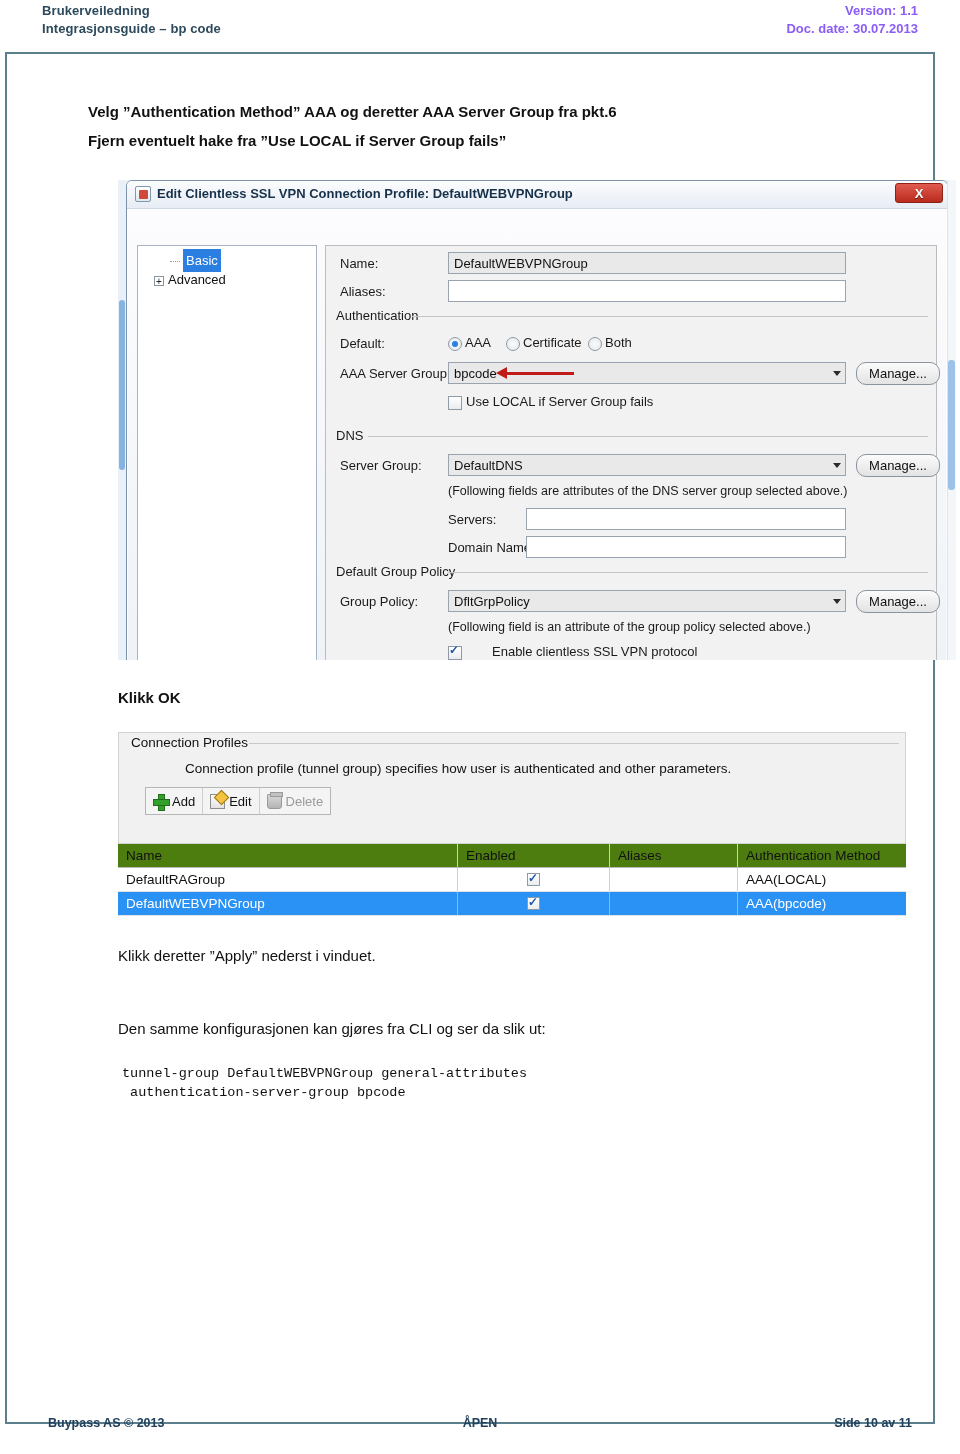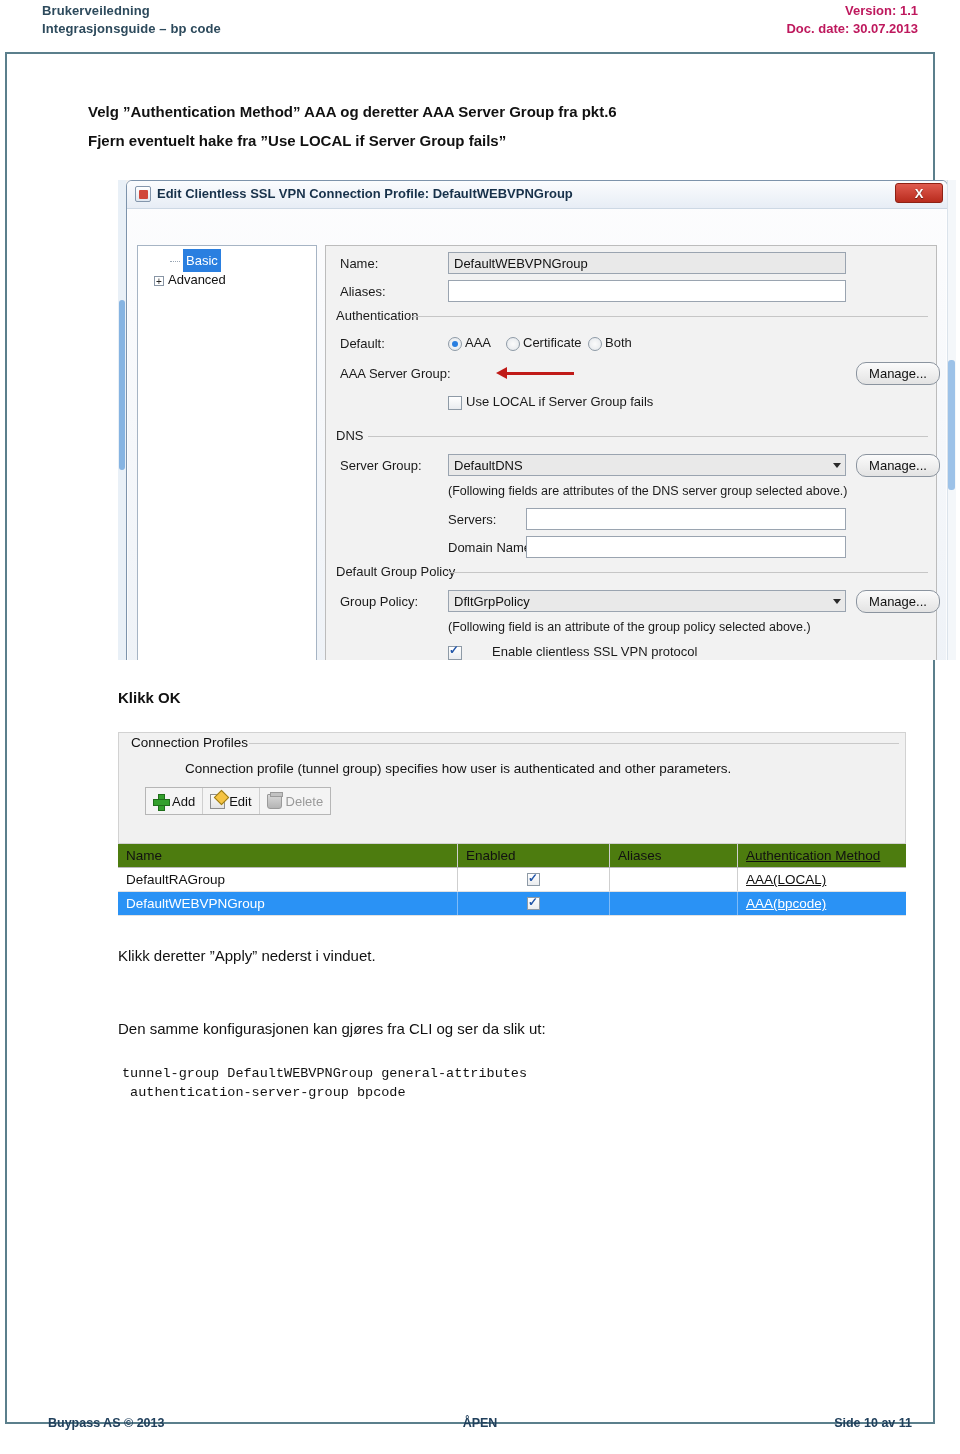--- a/index.html
+++ b/index.html
@@ -9,21 +9,21 @@
     background:#ffffff;
     font-family:"Liberation Sans", sans-serif;
     color:#000;
     position:relative;
     overflow:hidden;
   }
 
   
   .doc-header { position:absolute; top:0; left:0; width:960px; height:46px; }
   .doc-header .hl { position:absolute; left:42px; color:#2d4a5c; font-size:13px; font-weight:bold; letter-spacing:.1px; }
-  .doc-header .hr { position:absolute; right:42px; color:#be185d; font-size:13px; font-weight:bold; text-align:right; }
+  .doc-header .hr { position:absolute; right:42px; color:#8b5cf6; font-size:13px; font-weight:bold; text-align:right; }
   .hl.l1, .hr.l1 { top:3px; }
   .hl.l2, .hr.l2 { top:21px; }
 
   
   .page-frame {
     position:absolute; left:5px; top:52px; width:930px; height:1372px;
     border:2px solid #5b7f8c; background:transparent;
   }
 
   
@@ -178,21 +178,21 @@
 
   
   .tbl { position:absolute; left:0; top:112px; width:788px; }
   .tr { display:flex; height:24px; align-items:center; }
   .th { background:#4d7c0f; border-bottom:1px solid #b9b9b9; }
   .td-cell { font-size:13.5px; color:#111; padding:0 8px; height:100%; display:flex; align-items:center;
     border-right:1px solid #cfcfcf; overflow:hidden; white-space:nowrap; }
   .c-name { width:340px; }
   .c-enabled { width:152px; justify-content:center; }
   .c-aliases { width:128px; }
-  .c-auth { width:168px; border-right:none;text-decoration:underline; }
+  .c-auth { width:168px; border-right:none; }
   .row-body { background:#ffffff; border-bottom:1px solid #e2e2e2; }
   .row-sel { background:#2a92f5; }
   .row-sel .td-cell { color:#ffffff; border-right-color:#7ebbf8; }
   .mini-check { width:13px; height:13px; border:1px solid #8e9aa6; background:linear-gradient(#fff,#eaecef);
     position:relative; }
   .mini-check::after { content:"\2713"; position:absolute; left:0px; top:-3px; font-size:12px; color:#2155a8; font-weight:bold;}
 </style>
 </head>
 <body>
 
@@ -243,20 +243,24 @@
 
         <div class="group-cap" style="left:6px; top:62px;">Authentication</div>
         <div class="group-line" style="left:86px; right:8px; top:70px;"></div>
 
         <div class="lab" style="left:14px; top:90px;">Default:</div>
         <div class="radio on" style="left:122px; top:89px;">AAA</div>
         <div class="radio" style="left:180px; top:89px;">Certificate</div>
         <div class="radio" style="left:262px; top:89px;">Both</div>
 
         <div class="lab" style="left:14px; top:120px;">AAA Server Group:</div>
+        <div class="combo" style="left:122px; top:116px; width:398px;">
+          <span>bpcode</span>
+          <span class="arrow"></span>
+        </div>
         <div class="red-arrow" style="left:180px; top:126px; width:68px;"></div>
         <div class="mbtn" style="left:530px; top:116px;">Manage...</div>
 
         <div class="cbox" style="left:122px; top:148px;">Use LOCAL if Server Group fails</div>
 
         <div class="group-cap" style="left:6px; top:182px;">DNS</div>
         <div class="group-line" style="left:42px; right:8px; top:190px;"></div>
 
         <div class="lab" style="left:14px; top:212px;">Server Group:</div>
         <div class="combo" style="left:122px; top:208px; width:398px;">

